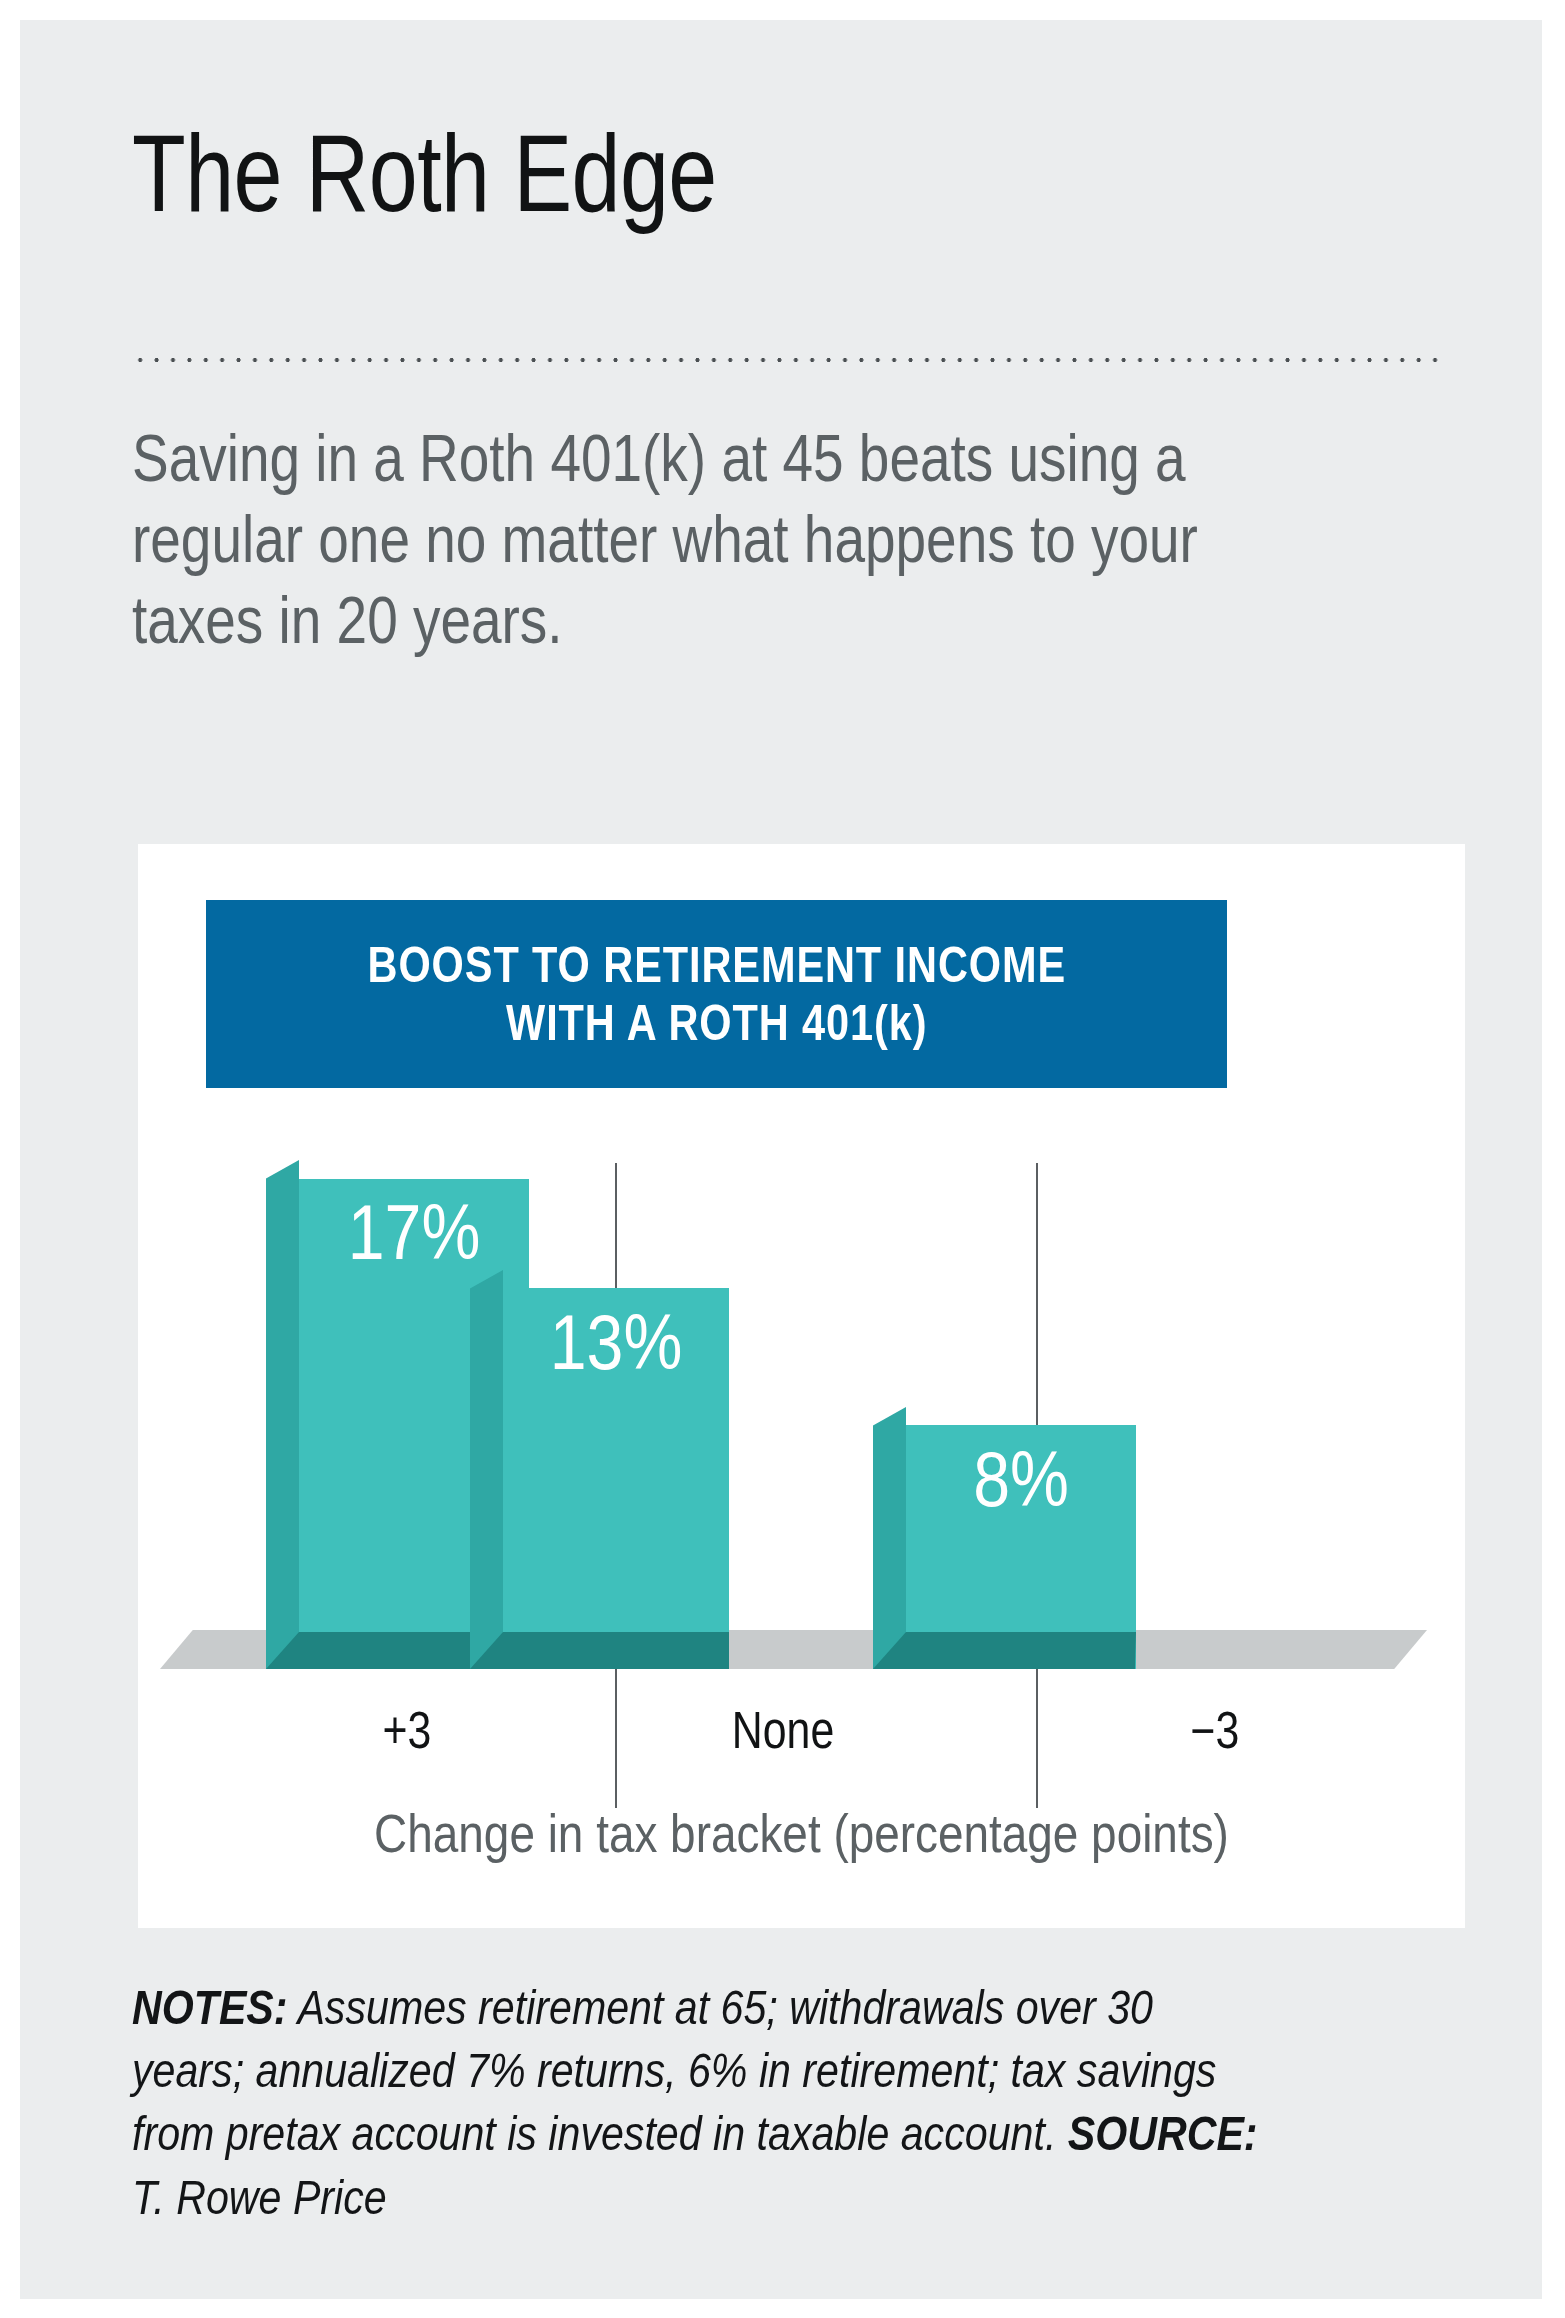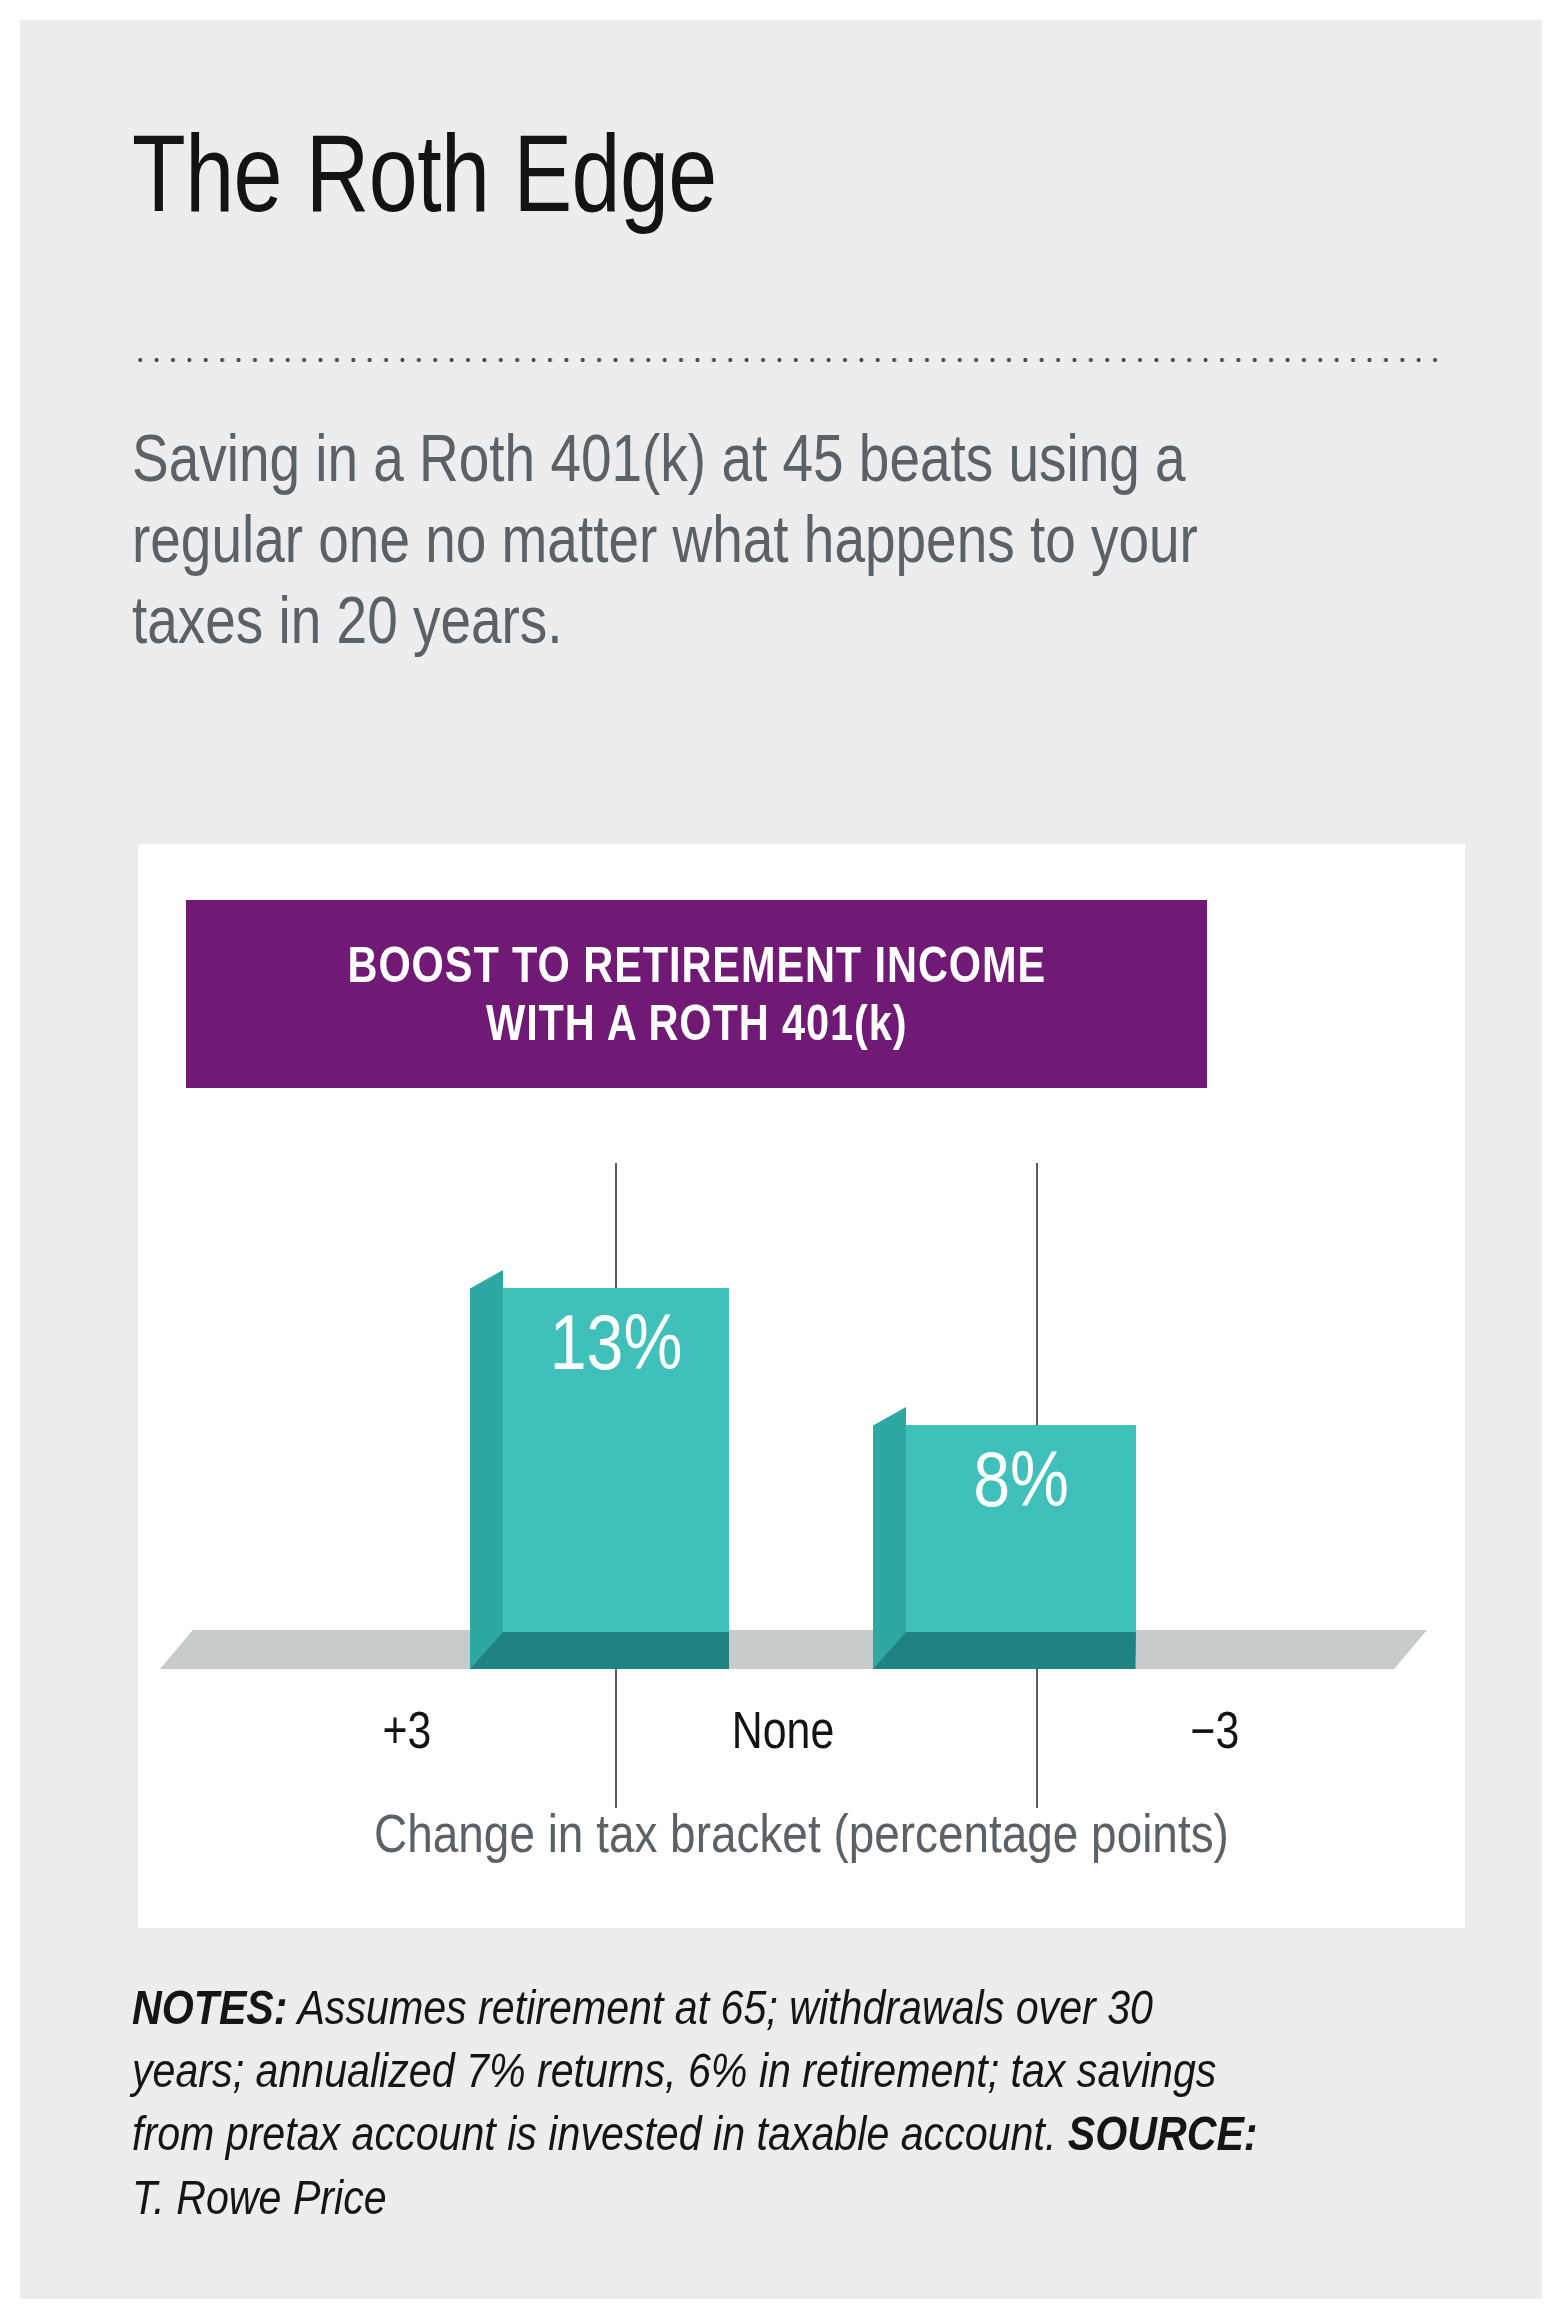--- a/index.html
+++ b/index.html
@@ -73,25 +73,25 @@
     left: 118px;
     top: 824px;
     width: 1327px;
     height: 1084px;
     background: #ffffff;
   }
 
   
   #chart-banner {
     position: absolute;
-    left: 48px;
+    left: 68px;
     top: 56px;
     width: 1021px;
     height: 188px;
-    background: #701a75;
+    background: #0369a1;
     display: flex;
     align-items: center;
     justify-content: center;
     text-align: center;
   }
   #chart-banner-text {
     color: #ffffff;
     font-size: 50px;
     line-height: 1.17;
     font-weight: 700;
@@ -214,20 +214,26 @@
 
     <div id="plot">
 
       <div class="divider" style="left:477px; top:319px; height:645px;"></div>
       <div class="divider" style="left:898px; top:319px; height:645px;"></div>
 
       <svg id="floor" viewBox="0 0 1700 52" preserveAspectRatio="none">
         <polygon points="0,52 44,0 1700,0 1656,52" fill="#c8cbcc"></polygon>
       </svg>
 
+      <div class="bar" style="left:161px; top:316px; width:230px; height:509px;">
+        <div class="bar-side" style="height:509px;"></div>
+        <div class="bar-front" style="height:490px;"></div>
+        <div class="bar-base" style="top:472px; clip-path:polygon(33px 0%, 100% 0%, 262px 100%, 0% 100%);"></div>
+        <div class="bar-value" style="top:28px;">17%</div>
+      </div>
 
       <div class="bar" style="left:365px; top:426px; width:226px; height:399px;">
         <div class="bar-side" style="height:399px;"></div>
         <div class="bar-front" style="height:381px;"></div>
         <div class="bar-base" style="top:362px; clip-path:polygon(33px 0%, 100% 0%, 262px 100%, 0% 100%);"></div>
         <div class="bar-value" style="top:28px;">13%</div>
       </div>
 
       <div class="bar" style="left:768px; top:563px; width:230px; height:262px;">
         <div class="bar-side" style="height:262px;"></div>

